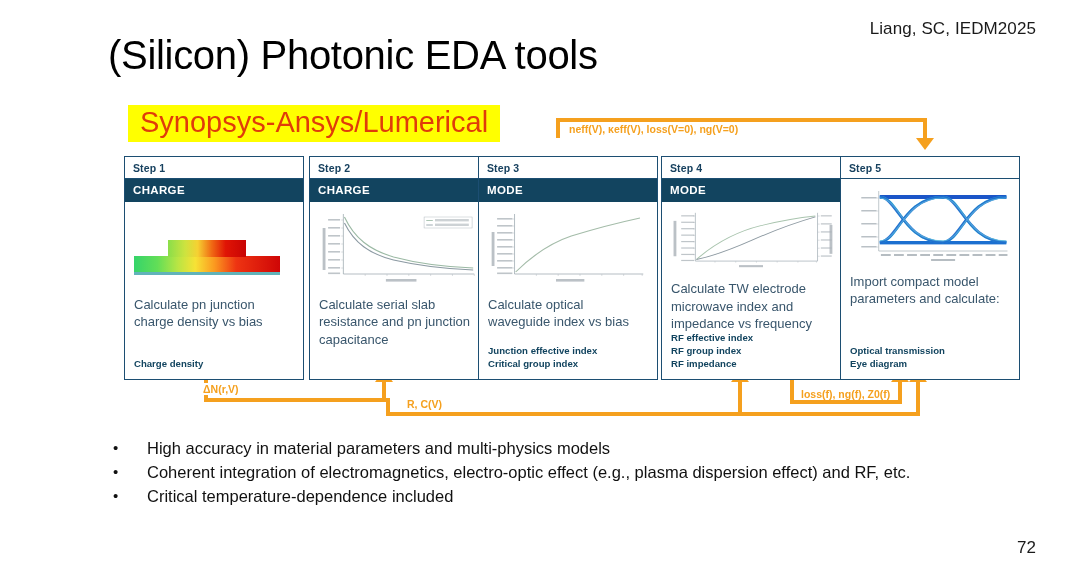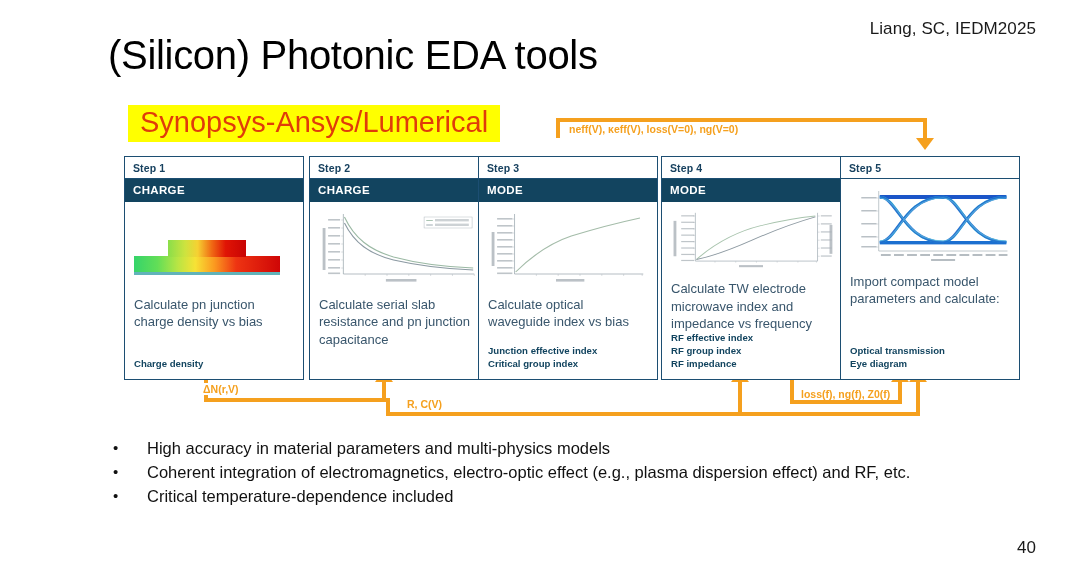--- a/index.html
+++ b/index.html
@@ -498,13 +498,13 @@
   <div class="bullet">
     <span class="dot">•</span>
     <span>Coherent integration of electromagnetics, electro-optic effect (e.g., plasma dispersion effect) and RF, etc.</span>
   </div>
   <div class="bullet">
     <span class="dot">•</span>
     <span>Critical temperature-dependence included</span>
   </div>
 </div>
 
-<div class="page-number">40</div>
+<div class="page-number">72</div>
 
 </body></html>

